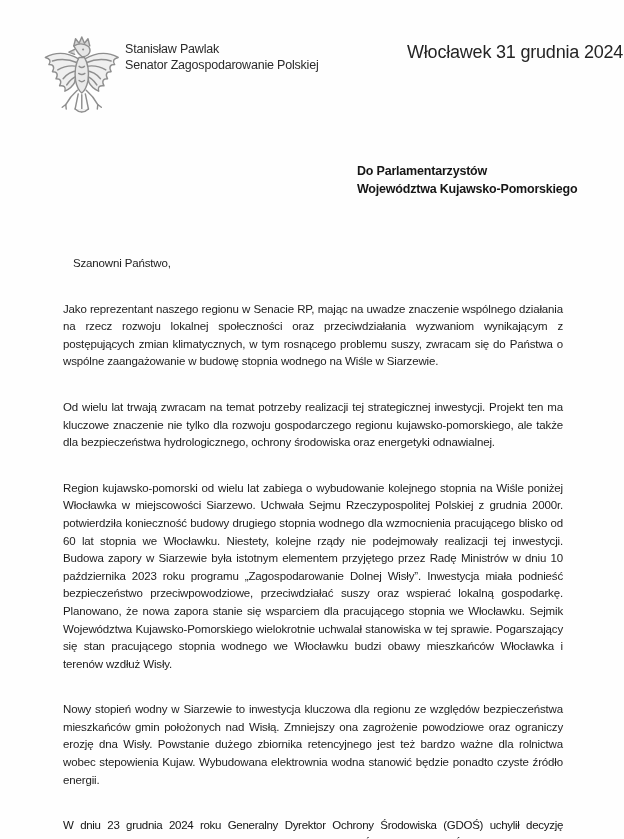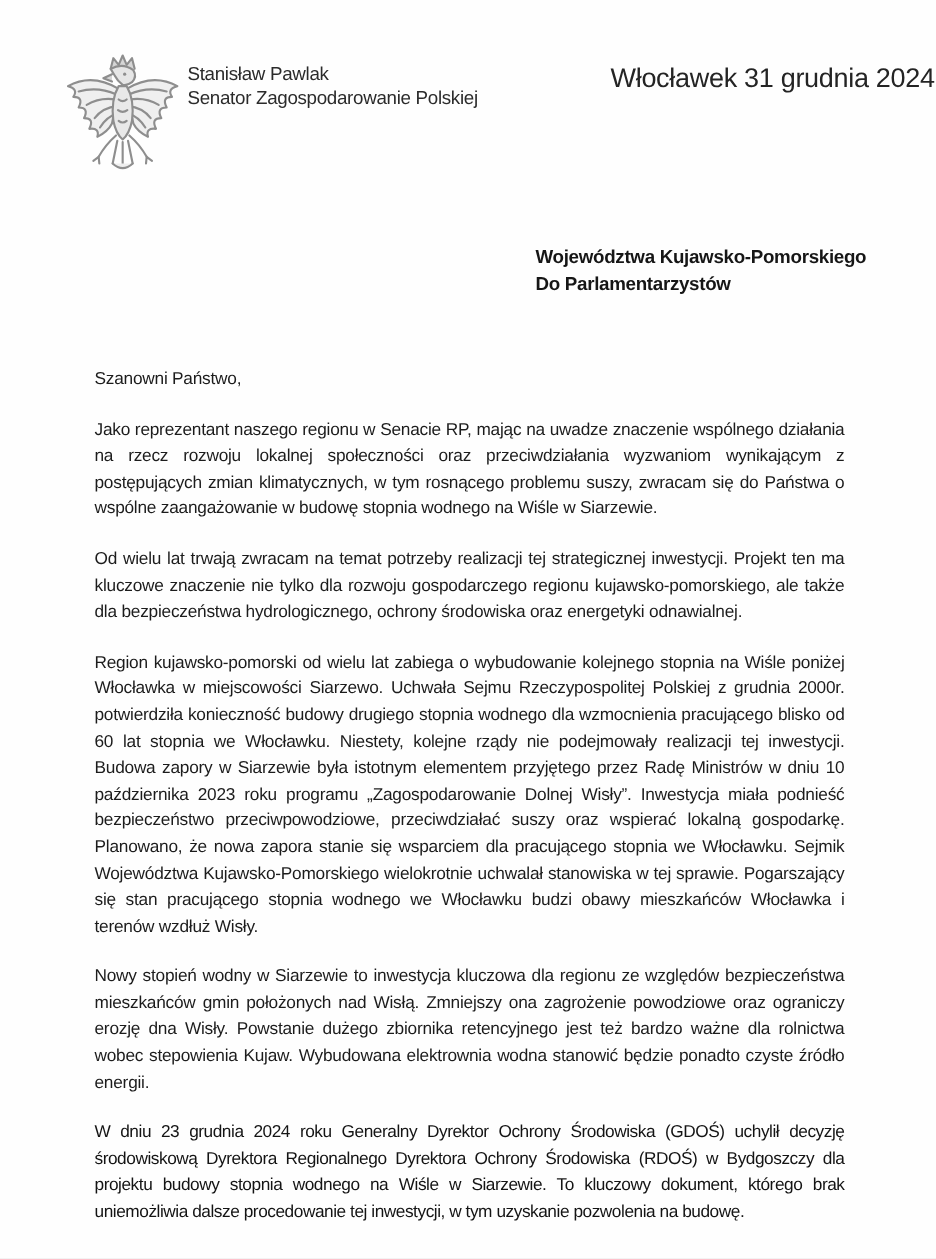--- a/index.html
+++ b/index.html
@@ -24,23 +24,23 @@
   .recipient {
     position:absolute; left:357px; top:162px;
     font-weight:bold; font-size:12.5px; line-height:18px; letter-spacing:-0.2px;
     color:#161616;
   }
   .body-text {
     position:absolute; left:63px; top:245px; width:500px;
     font-size:11.5px; line-height:17.6px; letter-spacing:-0.15px;
     color:#1c1c1c;
   }
-  .salutation { margin:0; }
+  .salutation { margin:10px; }
   .para {
-    margin:16px 0 0 0;
+    margin:28px 0 0 0;
     text-align:justify;
     text-align-last:left;
   }
   .closing { font-weight:normal; letter-spacing:-0.3px; color:#141414; }
 </style>
 </head>
 <body>
 
 <div class="page">
 
@@ -76,22 +76,22 @@
   </div>
 
   <div class="sender">
     <div>Stanisław Pawlak</div>
     <div>Senator Zagospodarowanie Polskiej</div>
   </div>
 
   <div class="dateline">Włocławek 31 grudnia 2024r.</div>
 
   <div class="recipient">
+    <div>Do Parlamentarzystów</div>
     <div>Województwa Kujawsko-Pomorskiego</div>
-    <div>Do Parlamentarzystów</div>
   </div>
 
   <div class="body-text">
     <p class="salutation">Szanowni Państwo,</p>
     <p class="para">Jako reprezentant naszego regionu w Senacie RP, mając na uwadze znaczenie wspólnego działania na rzecz rozwoju lokalnej społeczności oraz przeciwdziałania wyzwaniom wynikającym z postępujących zmian klimatycznych, w tym rosnącego problemu suszy, zwracam się do Państwa o wspólne zaangażowanie w budowę stopnia wodnego na Wiśle w Siarzewie.</p>
     <p class="para">Od wielu lat trwają zwracam na temat potrzeby realizacji tej strategicznej inwestycji. Projekt ten ma kluczowe znaczenie nie tylko dla rozwoju gospodarczego regionu kujawsko-pomorskiego, ale także dla bezpieczeństwa hydrologicznego, ochrony środowiska oraz energetyki odnawialnej.</p>
     <p class="para">Region kujawsko-pomorski od wielu lat zabiega o wybudowanie kolejnego stopnia na Wiśle poniżej Włocławka w miejscowości Siarzewo. Uchwała Sejmu Rzeczypospolitej Polskiej z grudnia 2000r. potwierdziła konieczność budowy drugiego stopnia wodnego dla wzmocnienia pracującego blisko od 60 lat stopnia we Włocławku. Niestety, kolejne rządy nie podejmowały realizacji tej inwestycji. Budowa zapory w Siarzewie była istotnym elementem przyjętego przez Radę Ministrów w dniu 10 października 2023 roku programu „Zagospodarowanie Dolnej Wisły”. Inwestycja miała podnieść bezpieczeństwo przeciwpowodziowe, przeciwdziałać suszy oraz wspierać lokalną gospodarkę. Planowano, że nowa zapora stanie się wsparciem dla pracującego stopnia we Włocławku. Sejmik Województwa Kujawsko-Pomorskiego wielokrotnie uchwalał stanowiska w tej sprawie. Pogarszający się stan pracującego stopnia wodnego we Włocławku budzi obawy mieszkańców Włocławka i terenów wzdłuż Wisły.</p>
     <p class="para">Nowy stopień wodny w Siarzewie to inwestycja kluczowa dla regionu ze względów bezpieczeństwa mieszkańców gmin położonych nad Wisłą. Zmniejszy ona zagrożenie powodziowe oraz ograniczy erozję dna Wisły. Powstanie dużego zbiornika retencyjnego jest też bardzo ważne dla rolnictwa wobec stepowienia Kujaw. Wybudowana elektrownia wodna stanowić będzie ponadto czyste źródło energii.</p>
     <p class="para closing">W dniu 23 grudnia 2024 roku Generalny Dyrektor Ochrony Środowiska (GDOŚ) uchylił decyzję środowiskową Dyrektora Regionalnego Dyrektora Ochrony Środowiska (RDOŚ) w Bydgoszczy dla projektu budowy stopnia wodnego na Wiśle w Siarzewie. To kluczowy dokument, którego brak uniemożliwia dalsze procedowanie tej inwestycji, w tym uzyskanie pozwolenia na budowę.</p>
   </div>

